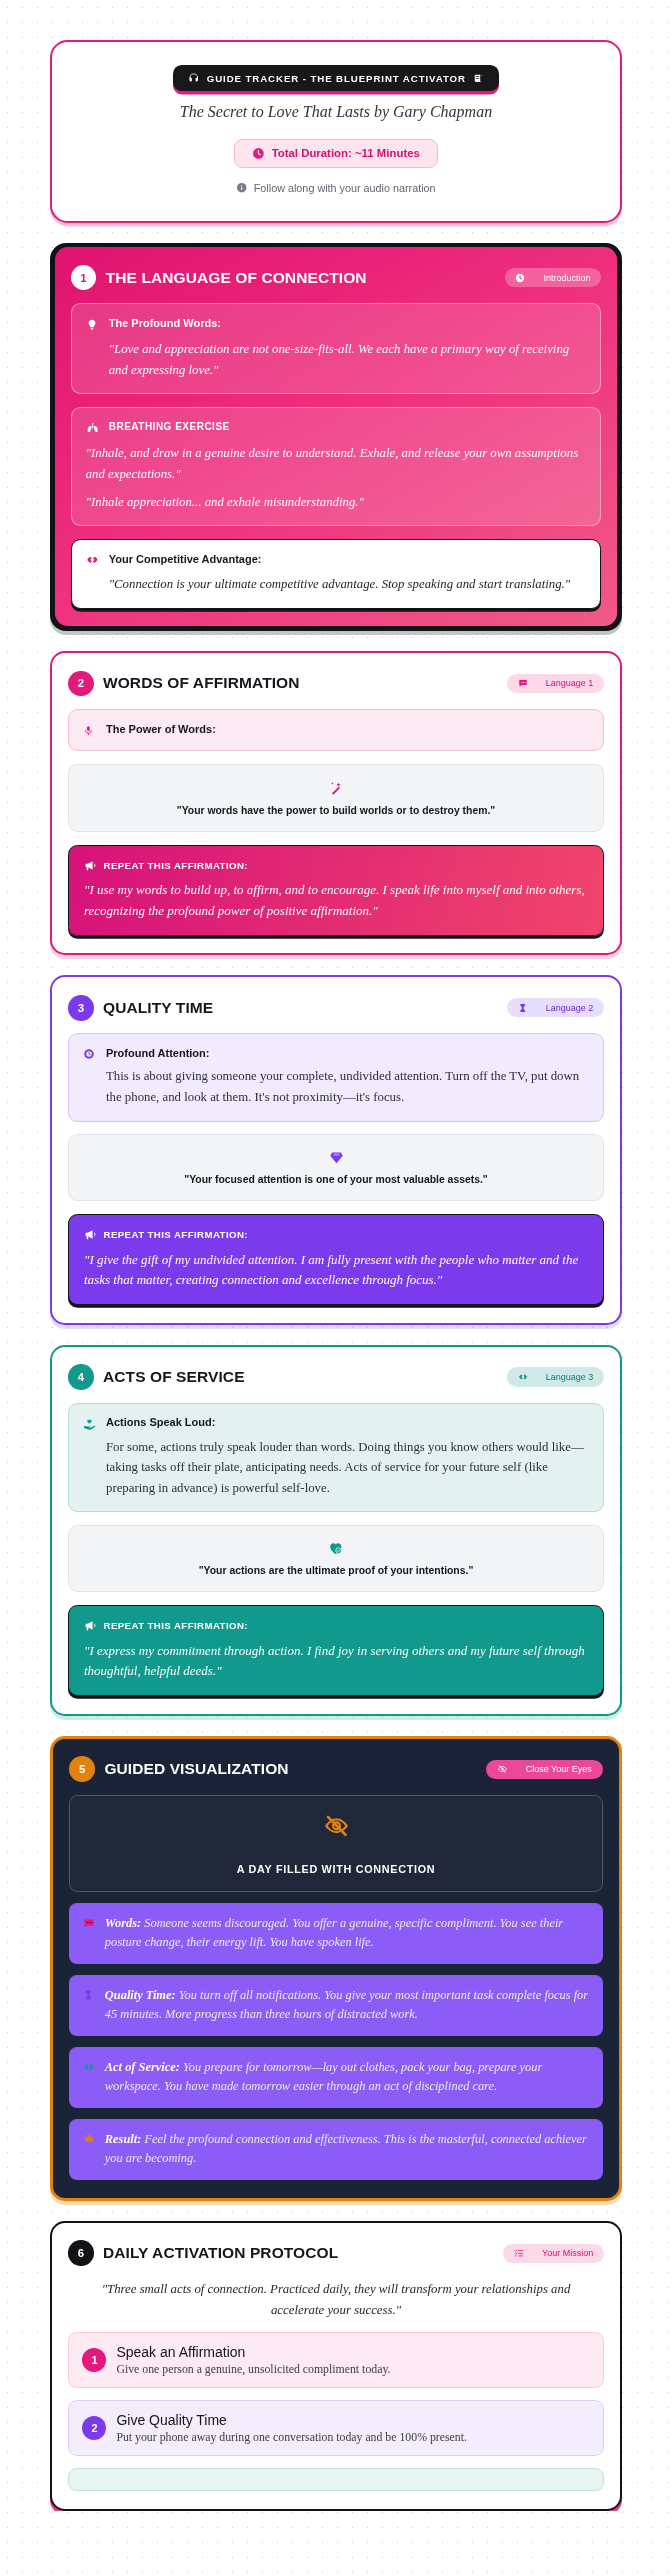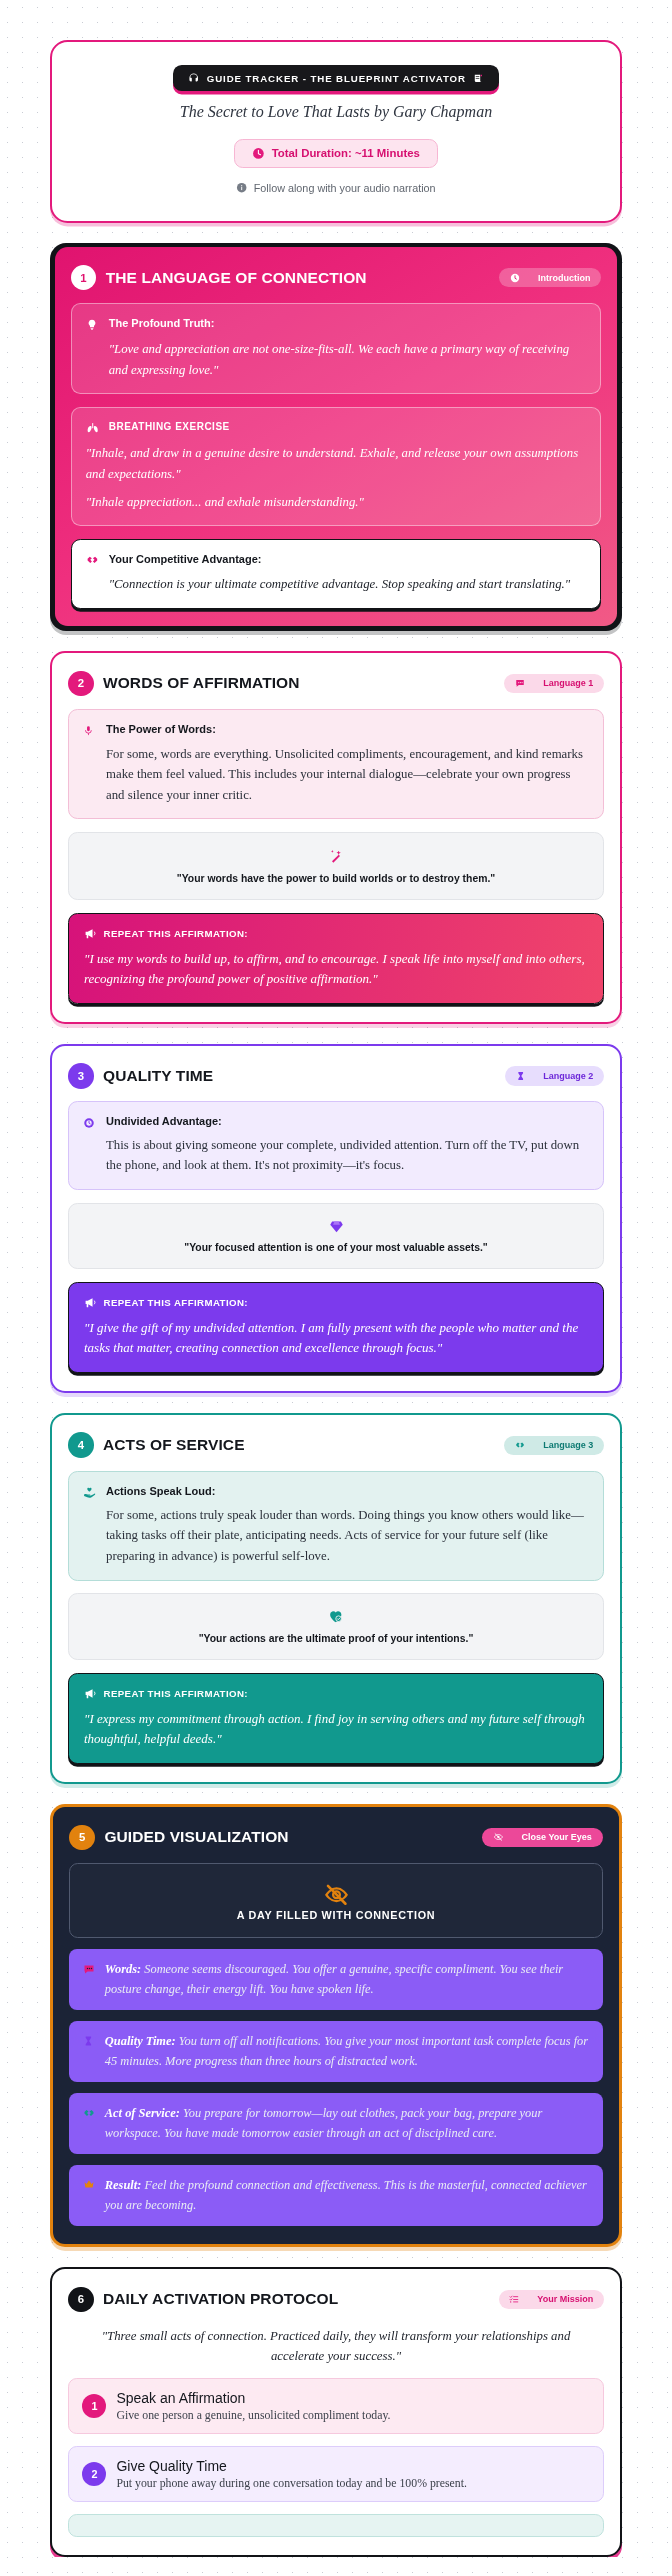--- a/index.html
+++ b/index.html
@@ -121,21 +121,21 @@
   .sec-title {
     font-size: 15.5px; font-weight: 800; letter-spacing: 0.1px;
     text-transform: uppercase;
   }
   .title-white { color: #ffffff; }
   .title-dark  { color: #14171d; }
 
   .tag {
     display: inline-flex; align-items: flex-end; gap: 18px;
     border-radius: 13.4px; padding: 4.7px 10.8px;
-    font-size: 9px; font-weight: 700;
+    font-size: 9px; font-weight: 400;
   }
   .tag-onpink   { background: rgba(255,255,255,0.25); color: #ffffff; }
   .tag-pink     { background: #fbd9e9; color: #d61070; }
   .tag-purple   { background: #e7ddfd; color: #6d28d9; }
   .tag-teal     { background: #cfeae6; color: #0d7a72; }
   .tag-dark     { background: #ec4899; color: #ffffff; }
 
   
   .box { border-radius: 9.4px; padding: 12.8px 14px; margin-top: 12.8px; }
 
@@ -211,21 +211,21 @@
   
   .viz-banner {
     border: 1px solid #50596f;
     border-radius: 8.7px;
     padding: 17.5px 13.4px 16px 13.4px;
     margin-top: 12.8px;
     text-align: center;
     background: #1f2739;
   }
   .viz-banner-title {
-    margin-top: 2px;
+    margin-top: 24px;
     font-size: 10.8px; font-weight: 800; letter-spacing: 0.7px;
     color: #ffffff; text-transform: uppercase;
   }
   .viz-item { display: flex; align-items: flex-start; gap: 8.7px; }
   .viz-item .vi-ico { flex: 0 0 13.4px; padding-top: 2.7px; display: flex; }
   .viz-item .vi-text {
     font-family: "Liberation Serif", serif;
     font-style: italic; font-size: 12.4px; line-height: 1.55;
     color: #e9ecf4;
   }
@@ -329,21 +329,21 @@
 
         <div class="box box-translucent">
           <div class="lead-row">
             <span class="lead-icon">
               <svg width="12" height="13.4" viewBox="0 0 24 24" fill="#ffffff">
                   <path d="M12 2a7 7 0 0 0-4 12.7V17h8v-2.3A7 7 0 0 0 12 2z"></path>
                   <rect x="9" y="18.4" width="6" height="1.8" rx="0.9"></rect>
                   <rect x="10" y="21" width="4" height="1.6" rx="0.8"></rect>
                 </svg>
             </span>
-            <span class="lead-title on-pink">The Profound Truth:</span>
+            <span class="lead-title on-pink">The Profound Words:</span>
           </div>
           <div class="body-quote white indent">"Love and appreciation are not one-size-fits-all. We each have a primary way of receiving and expressing love."</div>
         </div>
 
         <div class="box box-translucent">
           <div class="lead-row">
             <span class="lead-icon">
               <svg width="13.4" height="13.4" viewBox="0 0 24 24" fill="#ffffff">
                   <rect x="11.1" y="2" width="1.8" height="9" rx="0.9"></rect>
                   <path d="M10 9c0 4-1 5-2.5 7.5C6.3 18.4 4 19.2 3.4 17.6 2.4 15 3 10.4 5.2 8.4 7 6.8 10 7.1 10 9z"></path>
@@ -396,21 +396,20 @@
         <div class="lead-row">
           <span class="lead-icon">
             <svg width="10.8" height="13.4" viewBox="0 0 24 24" fill="#e3197c">
                 <rect x="9" y="2" width="6" height="11" rx="3"></rect>
                 <path d="M5.5 11a6.5 6.5 0 0 0 13 0" stroke="#e3197c" stroke-width="1.9" fill="none"></path>
                 <rect x="11.1" y="17" width="1.8" height="5" rx="0.9"></rect>
               </svg>
           </span>
           <span class="lead-title on-dark">The Power of Words:</span>
         </div>
-        <div class="body-text indent">For some, words are everything. Unsolicited compliments, encouragement, and kind remarks make them feel valued. This includes your internal dialogue—celebrate your own progress and silence your inner critic.</div>
       </div>
 
       <div class="box box-grey">
         <div style="display:flex;justify-content:center;">
           <svg width="16" height="16" viewBox="0 0 24 24" fill="#e3197c">
               <path d="M6 20l10-10 2 2L8 22z"></path>
               <path d="M16 4l1 2.4L19.4 7 17 8l-1 2.4L15 8l-2.4-1L15 6z"></path>
               <path d="M6.5 3l.6 1.4L8.5 5l-1.4.6L6.5 7l-.6-1.4L4.5 5l1.4-.6z"></path>
             </svg>
         </div>
@@ -452,21 +451,21 @@
 
       <div class="box box-purplesoft">
         <div class="lead-row">
           <span class="lead-icon">
             <svg width="12" height="12" viewBox="0 0 24 24">
                 <circle cx="12" cy="12" r="9.5" fill="#7c3aed"></circle>
                 <circle cx="12" cy="12" r="5.4" fill="#f2ebfe"></circle>
                 <path d="M12 8.4v3.8l2.6 1.6" stroke="#7c3aed" stroke-width="1.8" fill="none" stroke-linecap="round"></path>
               </svg>
           </span>
-          <span class="lead-title on-dark">Undivided Advantage:</span>
+          <span class="lead-title on-dark">Profound Attention:</span>
         </div>
         <div class="body-text indent">This is about giving someone your complete, undivided attention. Turn off the TV, put down the phone, and look at them. It's not proximity—it's focus.</div>
       </div>
 
       <div class="box box-grey">
         <div style="display:flex;justify-content:center;">
           <svg width="15" height="15" viewBox="0 0 24 24" fill="#7c3aed">
               <path d="M5 4h14l3 5-10 12L2 9z"></path>
               <path d="M8.5 4h7l2 5H6.5z" fill="#a974f7"></path>
             </svg>

